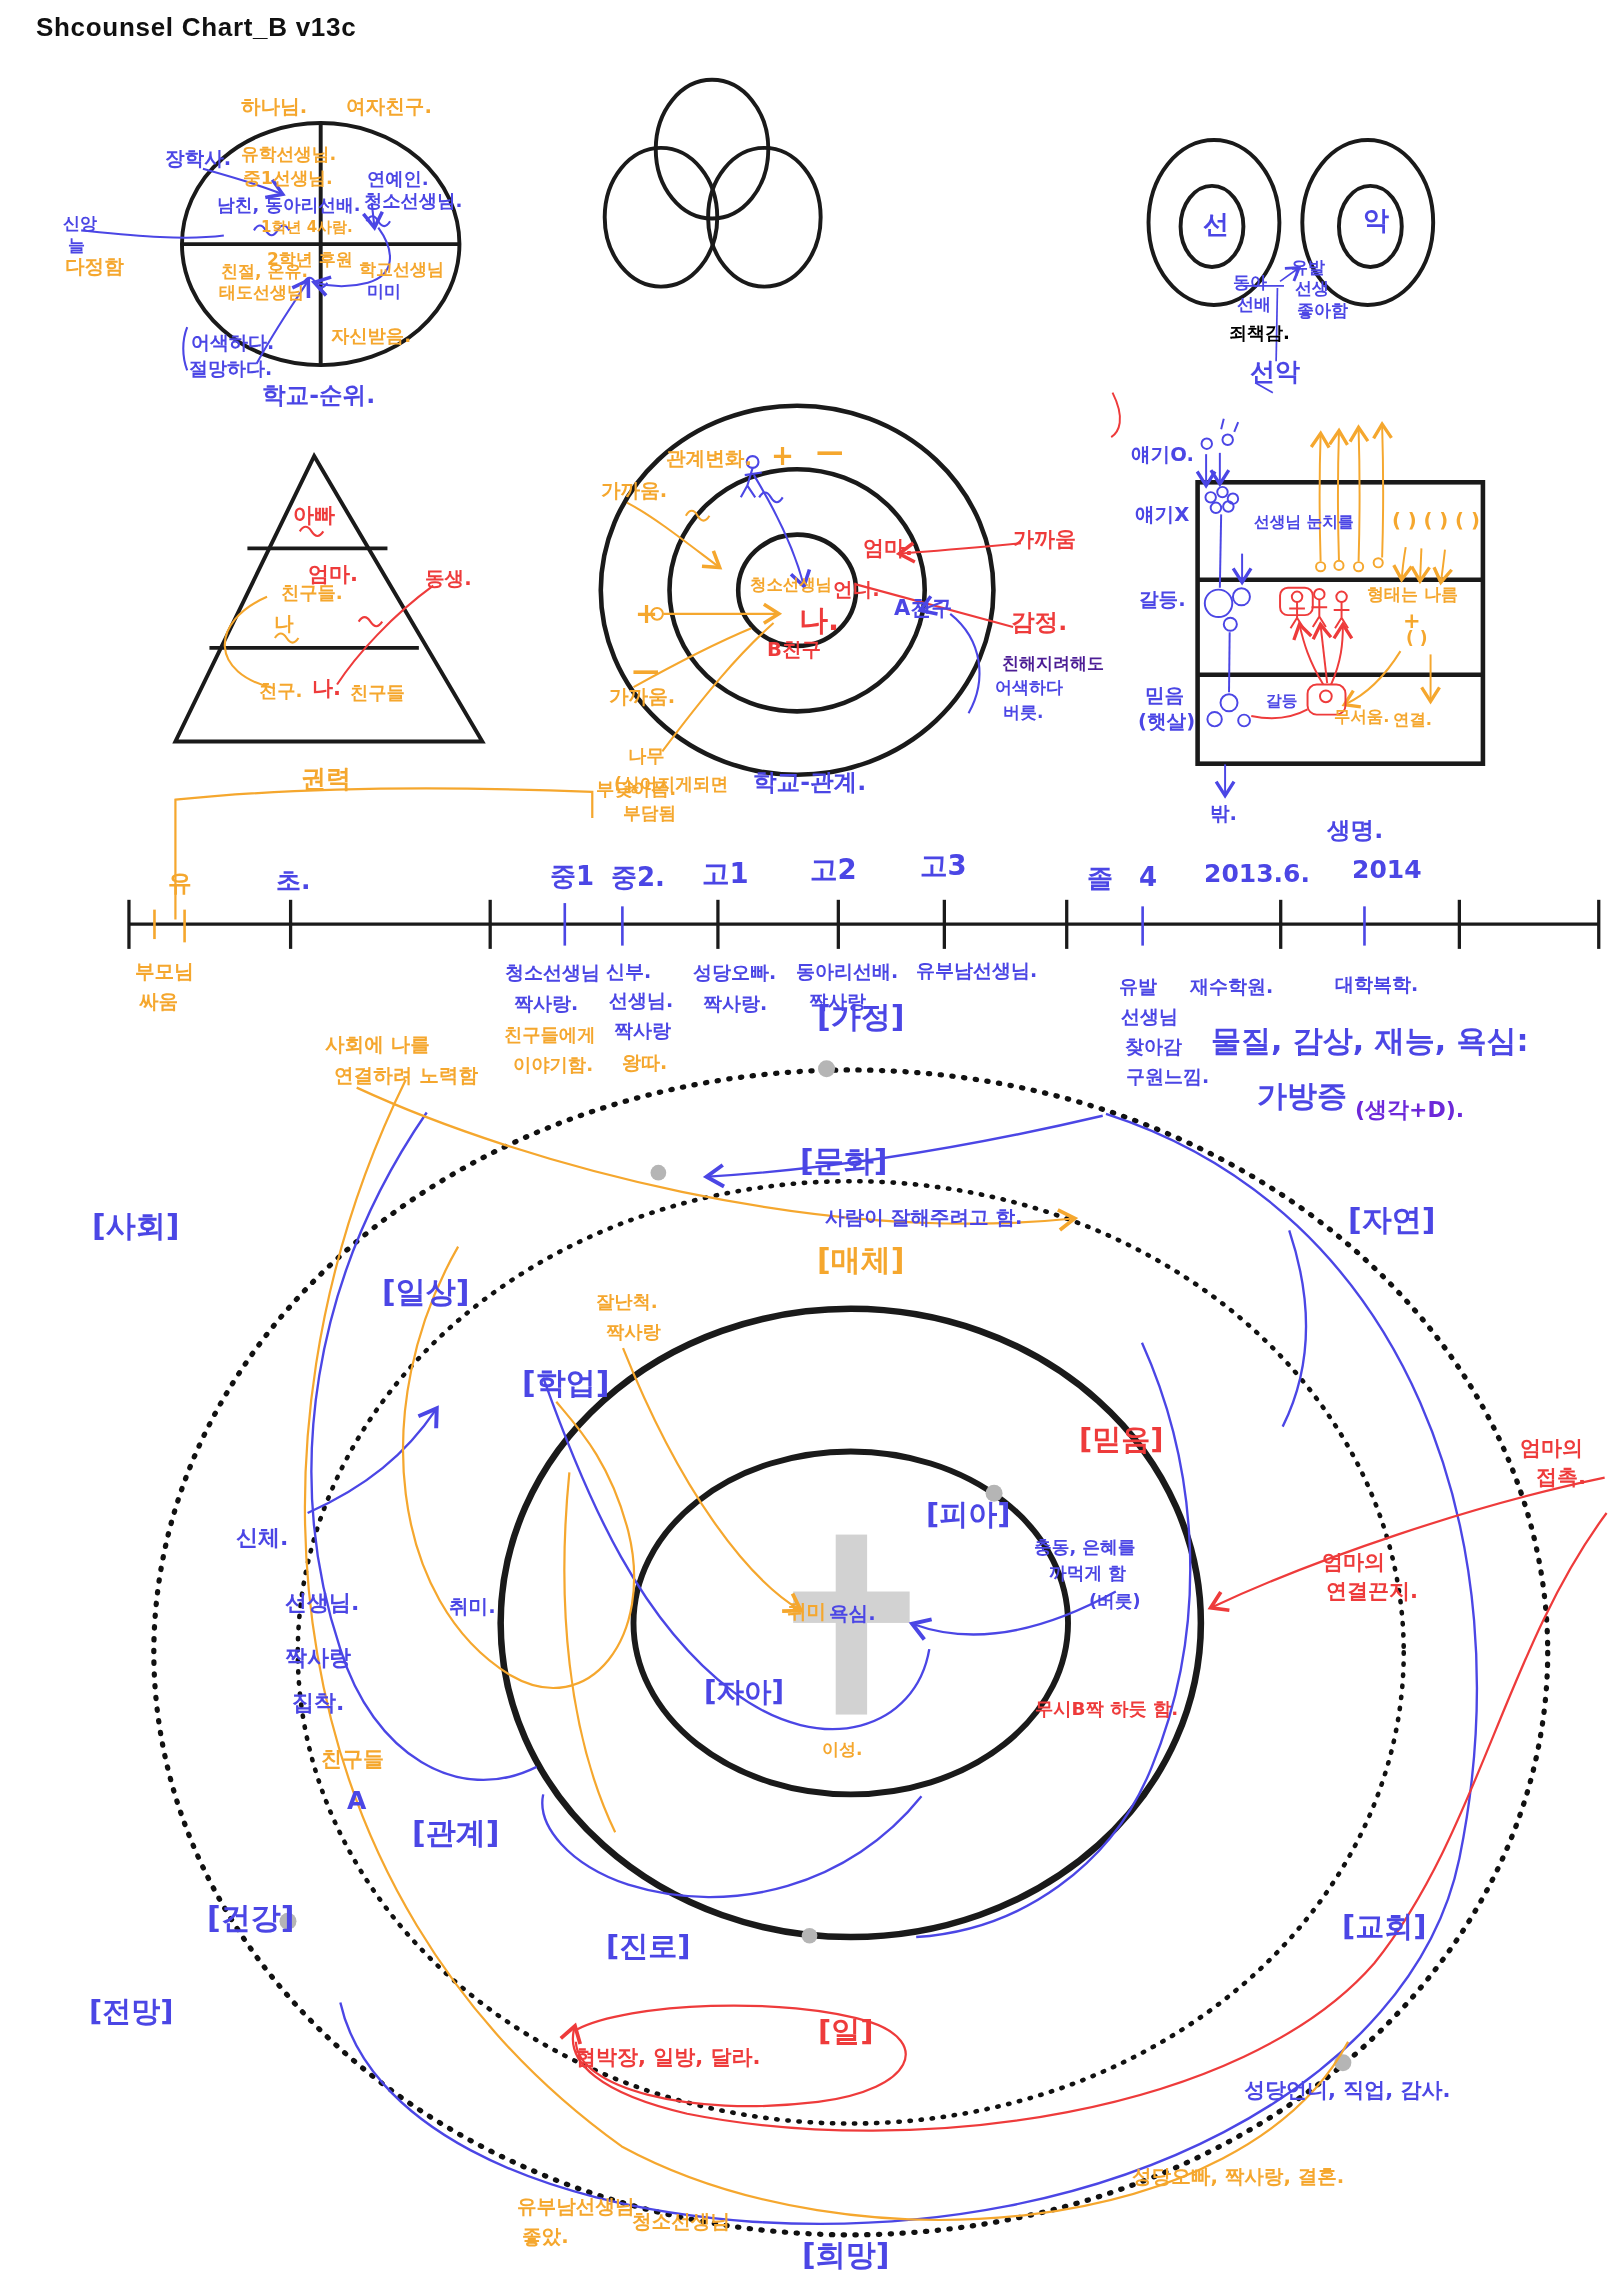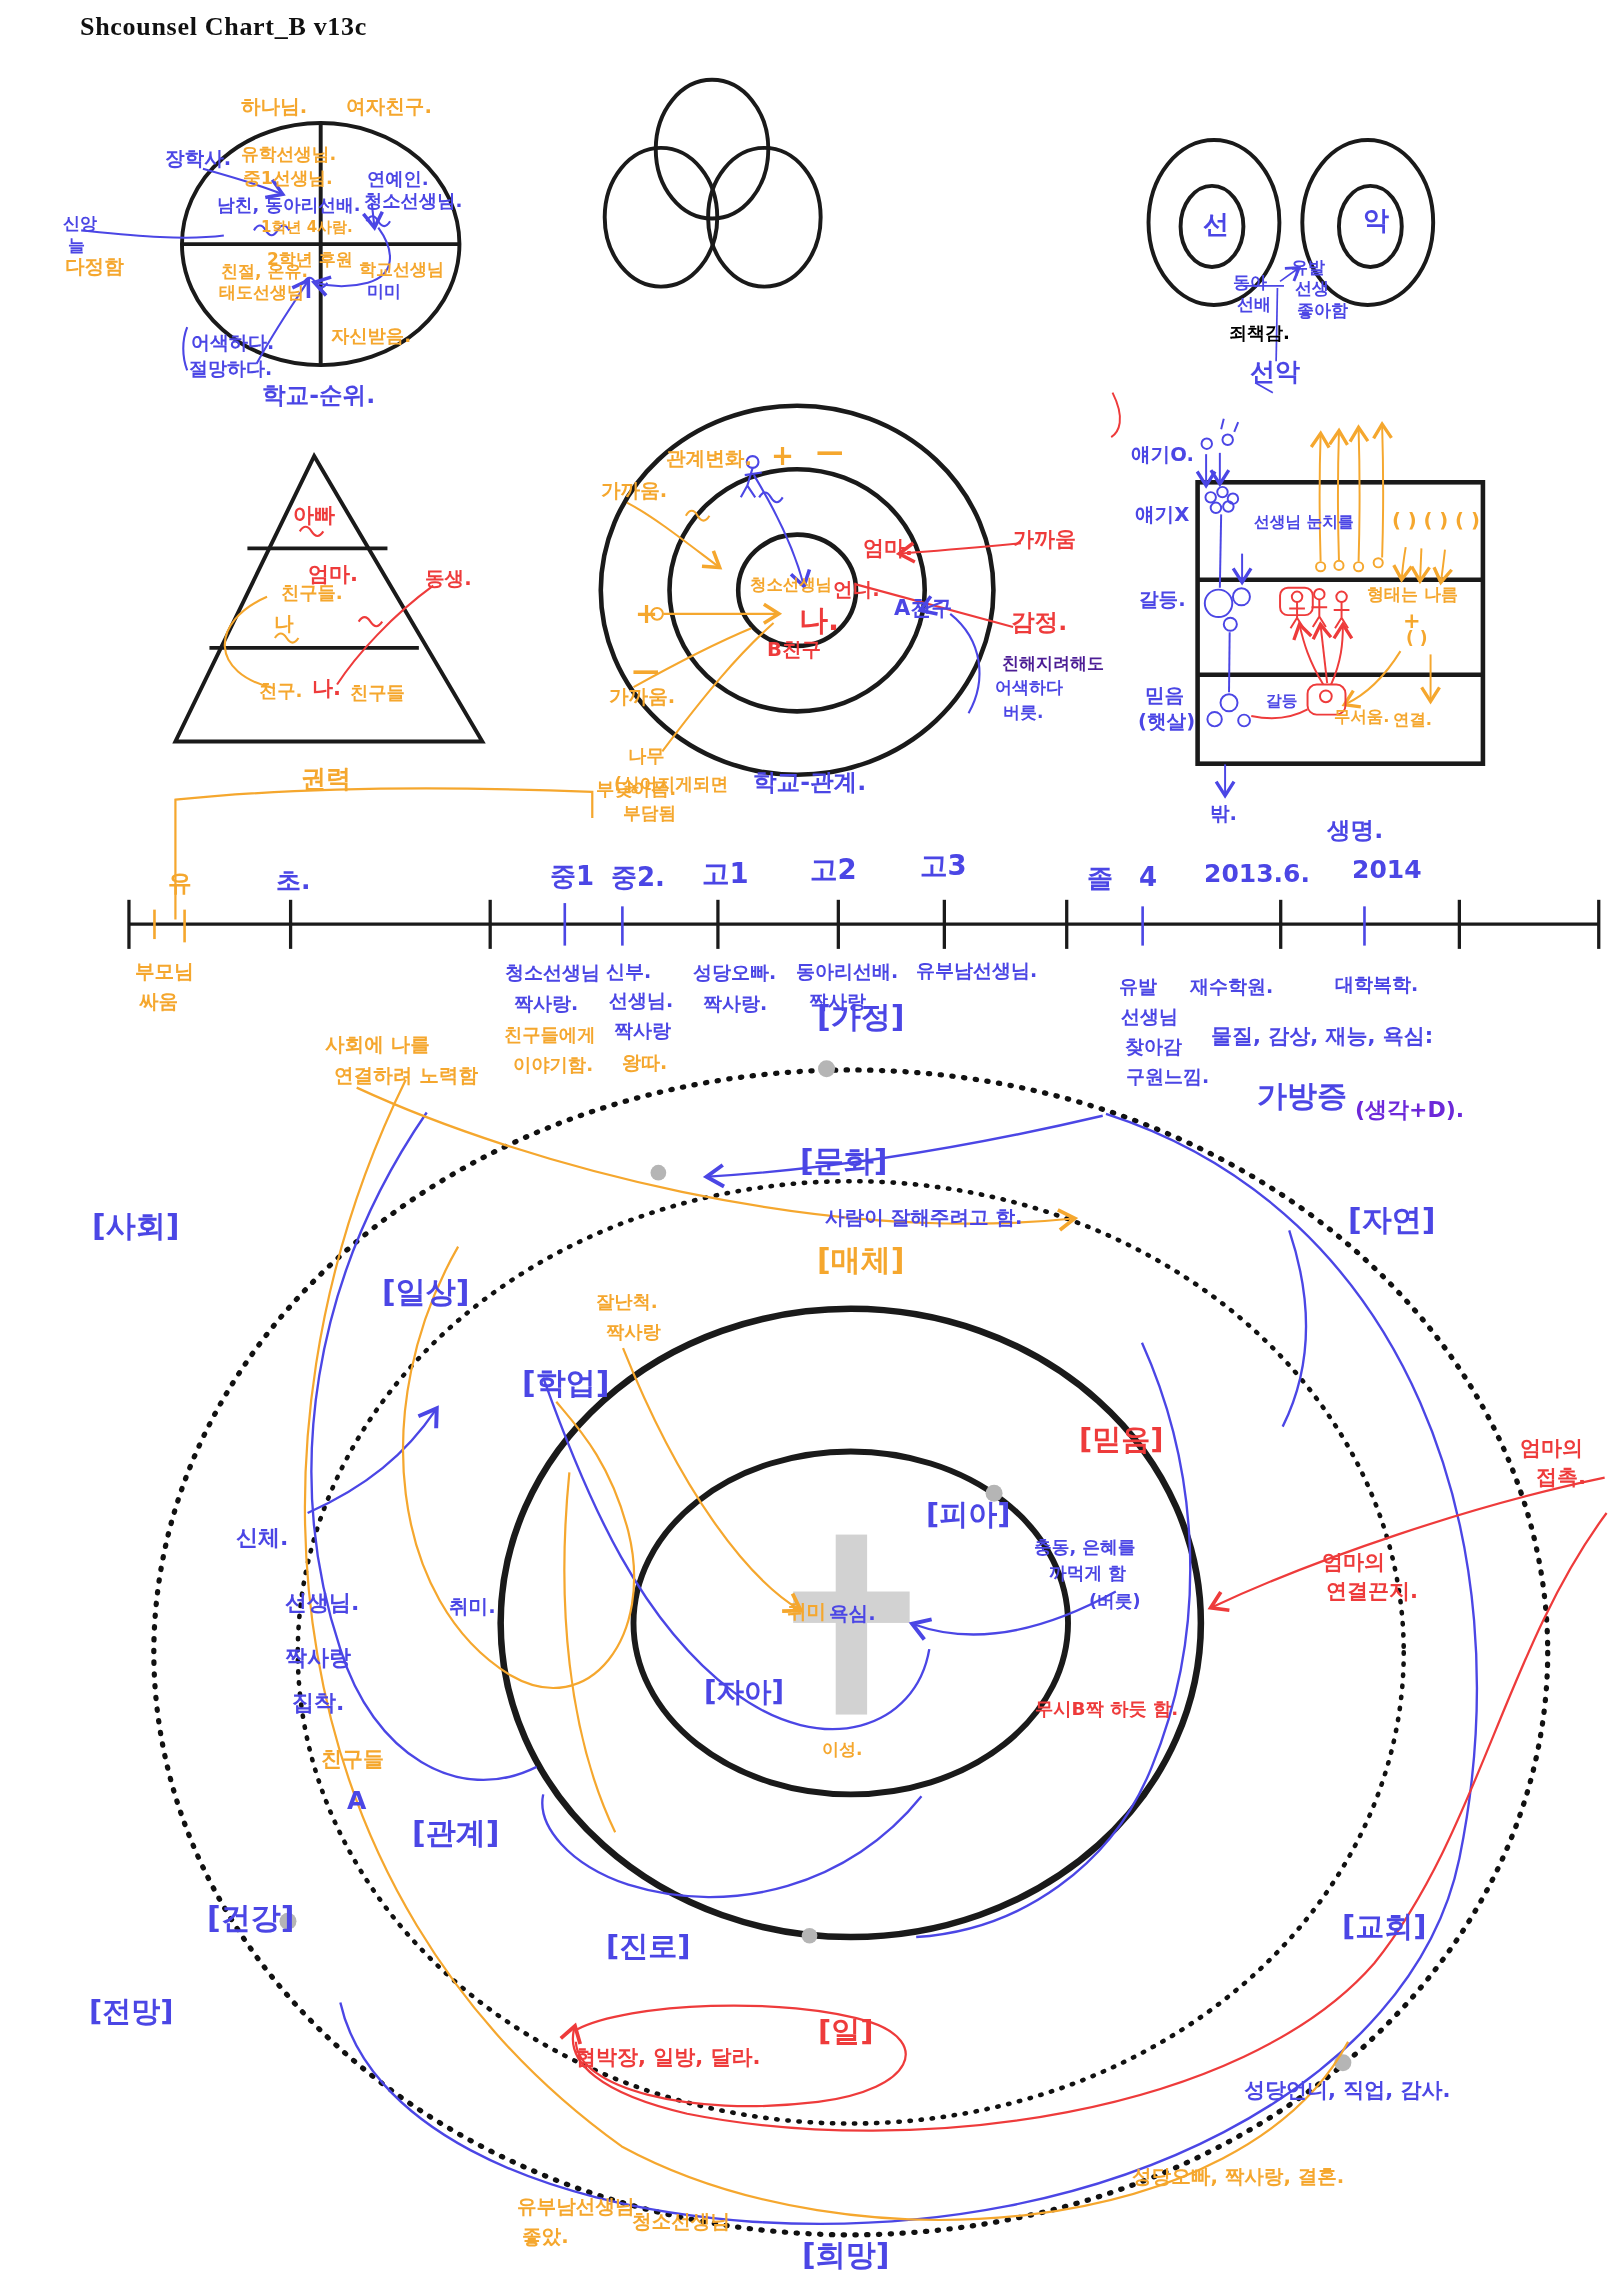--- a/index.html
+++ b/index.html
@@ -1,19 +1,19 @@
 <!DOCTYPE html>
 <html style="font-size:10.5px"><head>
 <meta charset="utf-8">
 <style>
   html,body{margin:0;padding:0;background:#ffffff;}
   .page{position:relative;width:1623px;height:2295px;background:#ffffff;overflow:hidden;
         font-family:"DejaVu Sans",sans-serif;}
   .title{position:absolute;left:36px;top:11.8px;font-size:26px;font-weight:800;color:#111;
-         letter-spacing:0.7px;font-family:Liberation Serif, serif;margin-left:44px;}
+         letter-spacing:0.7px;font-family:Liberation Sans, sans-serif;}
   .lbl{position:absolute;white-space:nowrap;font-weight:600;font-size:19.6px;line-height:1.05;}
   svg{position:absolute;left:0;top:0;}
 </style>
 </head>
 <body>
 
 <div class="page">
 
   <div class="title">Shcounsel Chart_B v13c</div>
 
@@ -348,21 +348,21 @@
       <div class="lbl" style="left: 704px; top: 1677px; color: rgb(75, 70, 229); font-size: 27.5px;">[자아]</div>
       <div class="lbl" style="left: 412px; top: 1817px; color: rgb(75, 70, 229); font-size: 30px;">[관계]</div>
       <div class="lbl" style="left: 606px; top: 1931px; color: rgb(75, 70, 229); font-size: 29px;">[진로]</div>
       <div class="lbl" style="left: 207px; top: 1902px; color: rgb(75, 70, 229); font-size: 30px;">[건강]</div>
       <div class="lbl" style="left: 89px; top: 1996px; color: rgb(75, 70, 229); font-size: 29px;">[전망]</div>
       <div class="lbl" style="left: 818px; top: 2016px; color: rgb(238, 59, 59); font-size: 29px;">[일]</div>
       <div class="lbl" style="left: 1342px; top: 1911px; color: rgb(75, 70, 229); font-size: 29px;">[교회]</div>
       <div class="lbl" style="left: 802px; top: 2239px; color: rgb(75, 70, 229); font-size: 30px;">[희망]</div>
       <div class="lbl" style="left: 325px; top: 1035px; color: rgb(245, 167, 46); font-size: 19.6px;">사회에 나를</div>
       <div class="lbl" style="left: 334px; top: 1066px; color: rgb(245, 167, 46); font-size: 19.6px;">연결하려 노력함</div>
-      <div class="lbl" style="left: 1211px; top: 1025px; color: rgb(75, 70, 229); font-size: 21px;">물질, 감상, 재능, 욕심:</div>
+      <div class="lbl" style="left: 1211px; top: 1025px; color: rgb(75, 70, 229); font-size: 30px;">물질, 감상, 재능, 욕심:</div>
       <div class="lbl" style="left: 1257px; top: 1080px; color: rgb(75, 70, 229); font-size: 30px;">가방증</div>
       <div class="lbl" style="left: 1355px; top: 1098px; color: #6d28d9; font-size: 22px;">(생각+D).</div>
       <div class="lbl" style="left: 825px; top: 1208px; color: rgb(75, 70, 229); font-size: 19.6px; text-align: center;">사람이 잘해주려고 함.</div>
       <div class="lbl" style="left: 596px; top: 1292px; color: rgb(245, 167, 46); font-size: 18.3px;">잘난척.</div>
       <div class="lbl" style="left: 606px; top: 1322px; color: rgb(245, 167, 46); font-size: 18.3px;">짝사랑</div>
       <div class="lbl" style="left: 236px; top: 1526px; color: rgb(75, 70, 229); font-size: 22px;">신체.</div>
       <div class="lbl" style="left: 285px; top: 1591px; color: rgb(75, 70, 229); font-size: 22px;">선생님.</div>
       <div class="lbl" style="left: 285px; top: 1646px; color: rgb(75, 70, 229); font-size: 22px;">짝사랑</div>
       <div class="lbl" style="left: 292px; top: 1691px; color: rgb(75, 70, 229); font-size: 22px;">집착.</div>
       <div class="lbl" style="left: 321px; top: 1748px; color: rgb(245, 167, 46); font-size: 21px;">친구들</div>

